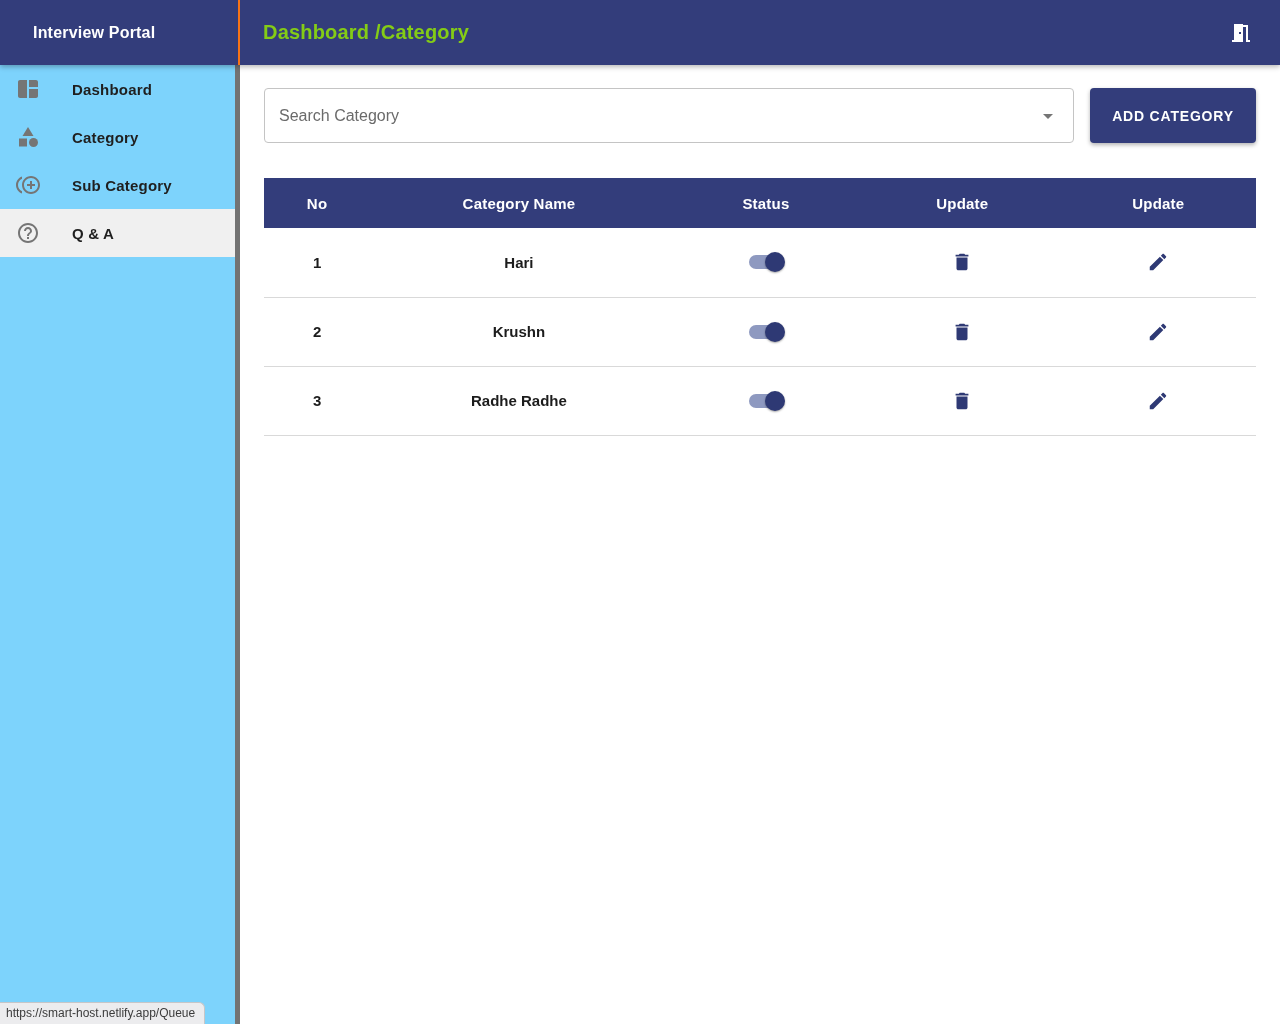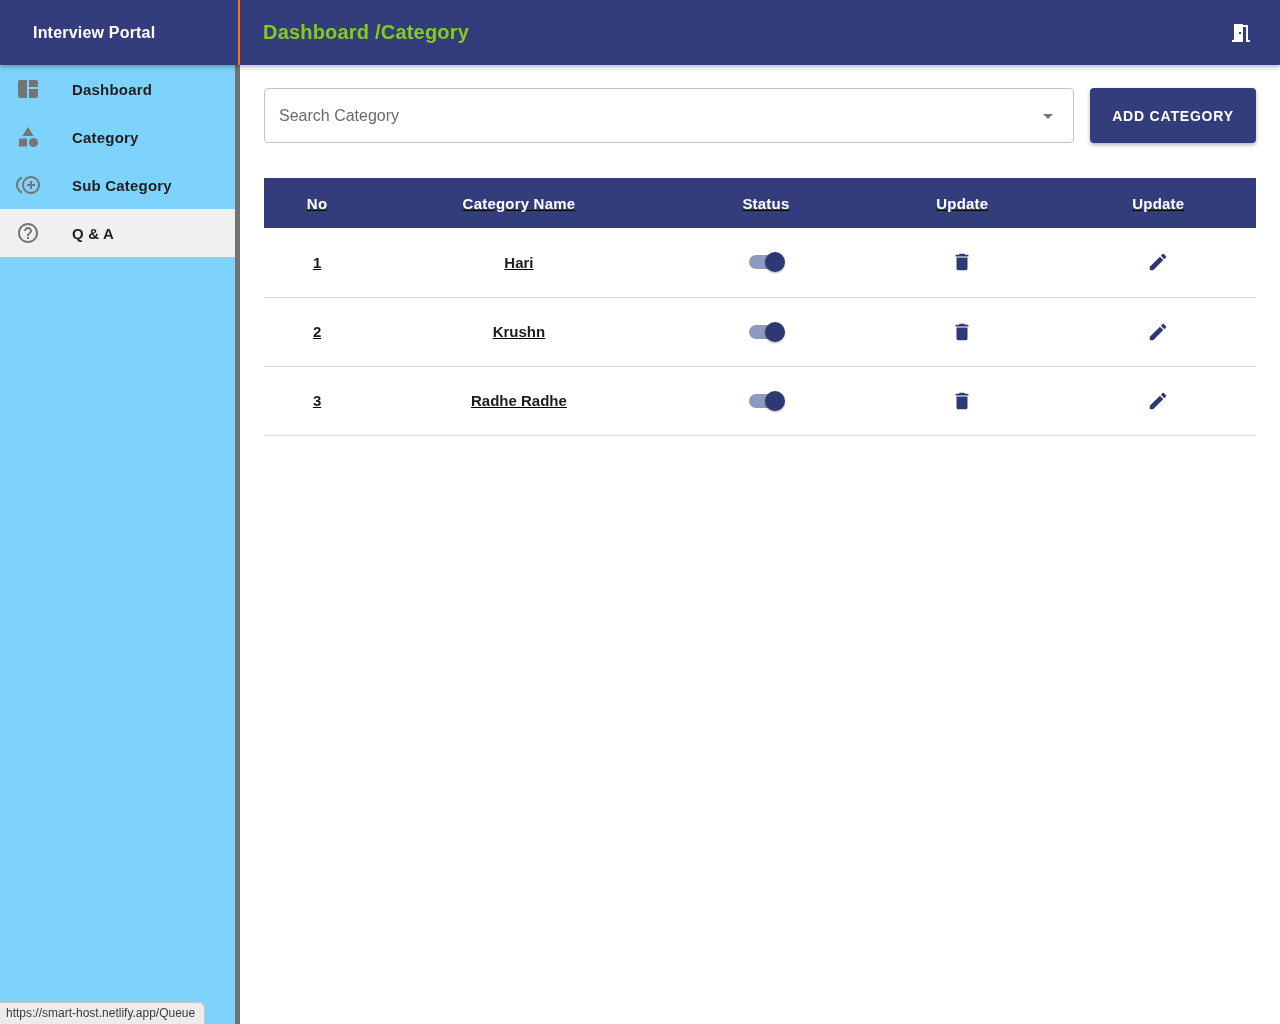--- a/index.html
+++ b/index.html
@@ -92,21 +92,21 @@
     width:166px; height:55px;
     background:var(--primary); color:#fff;
     border:none; border-radius:4px;
     font-family:Liberation Sans, sans-serif;
     font-size:14px; font-weight:bold; letter-spacing:.8px;
     cursor:pointer;
     box-shadow:0 2px 4px rgba(0,0,0,.3);
   }
 
   
-  .table-wrap{ margin:35px 24px 0 23px;text-decoration:underline; }
+  .table-wrap{ margin:35px 24px 0 23px; }
   table{ width:100%; border-collapse:collapse; table-layout:fixed; }
   thead th{
     background:var(--primary); color:#fff;
     height:50px;
     font-size:15px; font-weight:bold; letter-spacing:.2px;
     text-align:center; vertical-align:middle;
   }
   tbody td{
     height:69px;
     text-align:center; vertical-align:middle;

